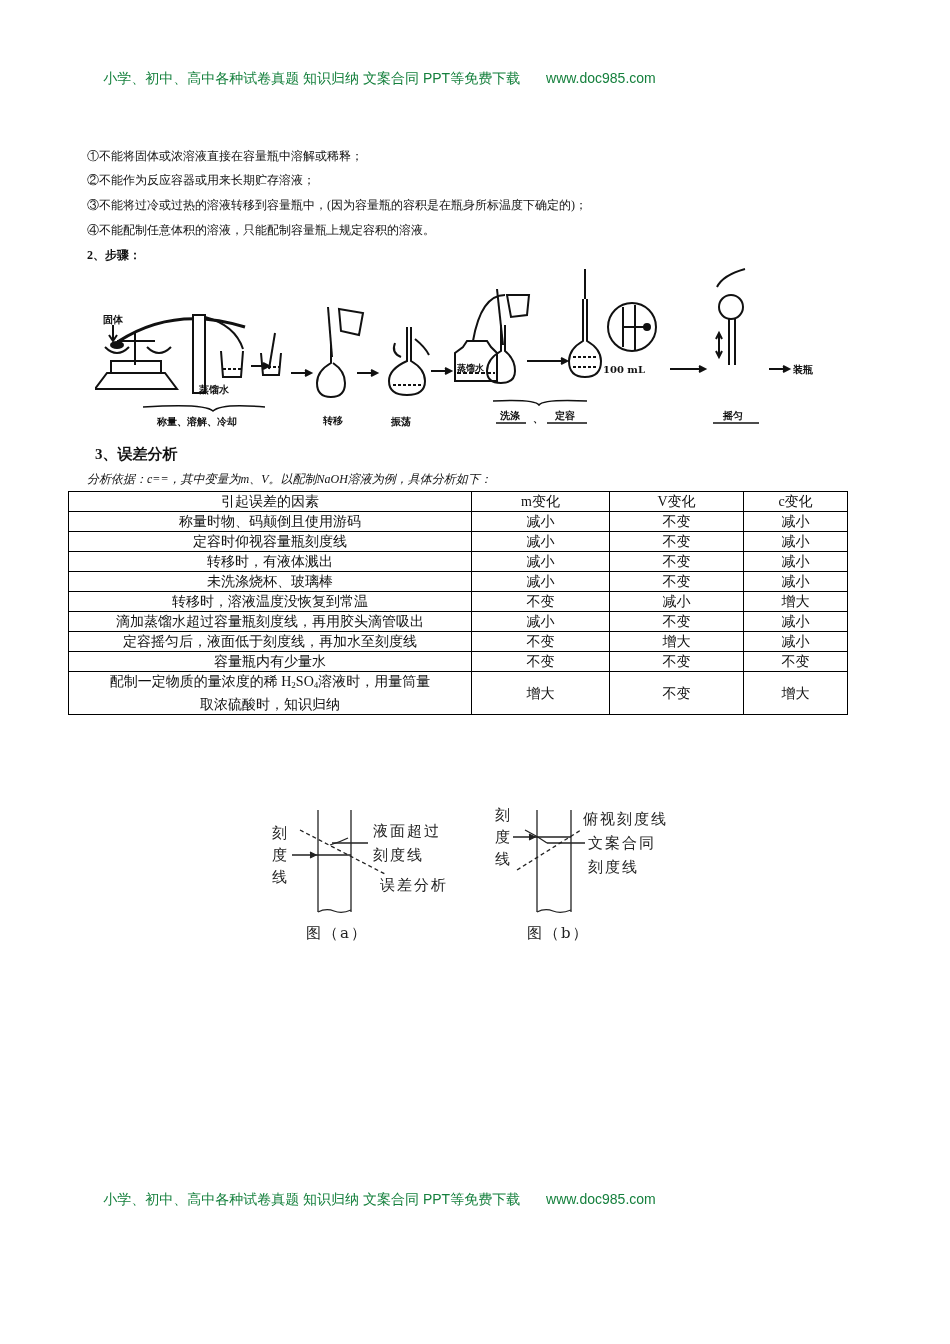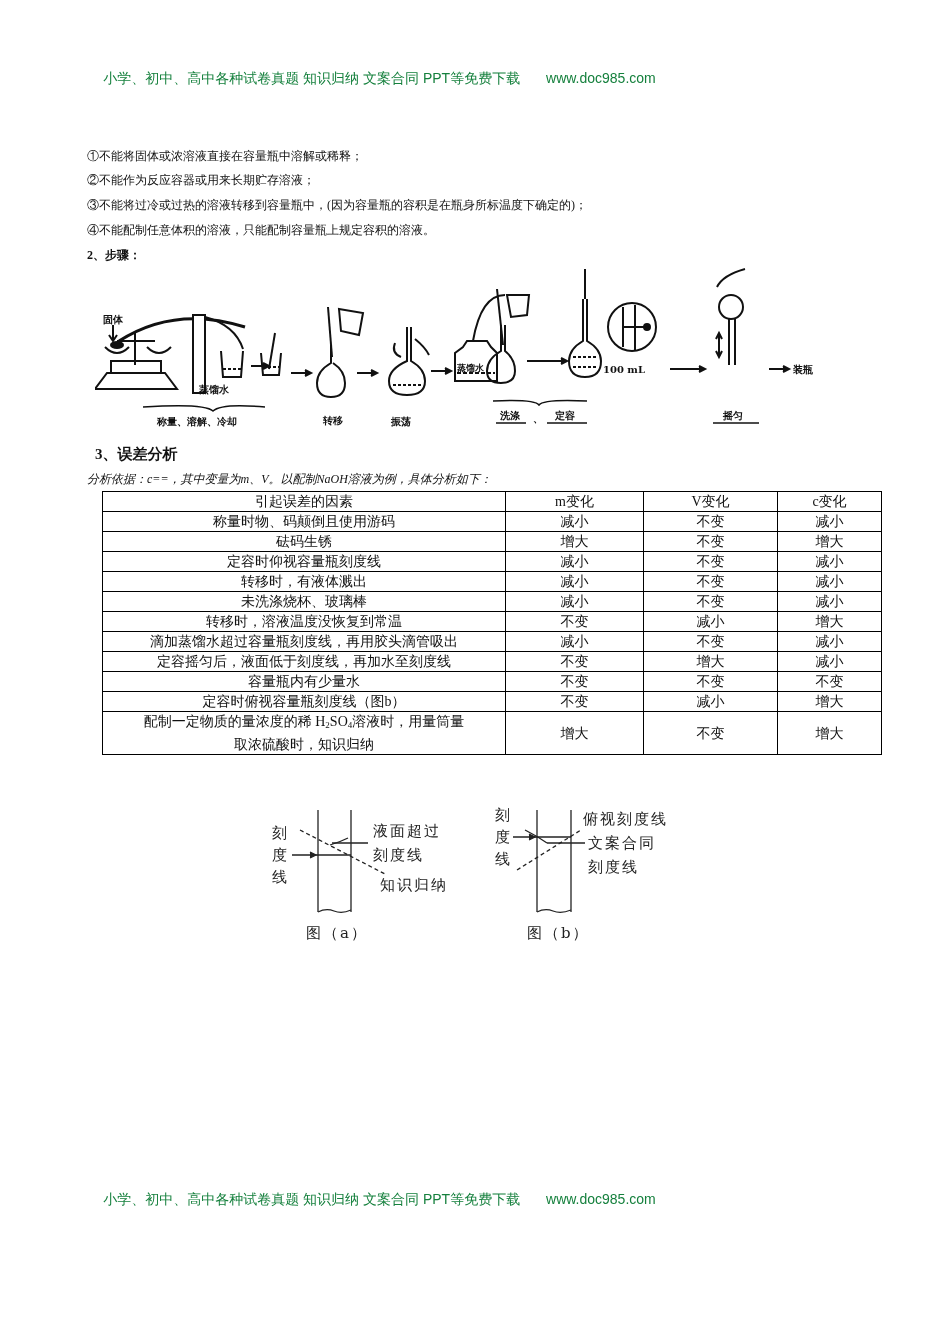--- a/index.html
+++ b/index.html
@@ -4,21 +4,21 @@
 <style>
   html, body { margin:0; padding:0; background:#ffffff; }
   body { width:950px; height:1344px; position:relative; overflow:hidden;
          font-family:"Liberation Serif","DejaVu Serif",serif; color:#111; }
   .hdr { position:absolute; left:0; width:759px; text-align:center;
          font-family:"Liberation Sans","DejaVu Sans",sans-serif; font-size:14px; color:#15803d; }
   .hdr .site { margin-left:22px; }
   .line { position:absolute; left:87px; font-size:12px; line-height:20px; white-space:nowrap; }
   .bold { font-weight:bold; }
   .h3 { font-size:15px; font-weight:bold; }
-  table.err { position:absolute; left:102px; top:491px; border-collapse:collapse;
+  table.err { position:absolute; left:68px; top:491px; border-collapse:collapse;
               font-size:14px;padding-left:34px; }
   table.err td { border:1px solid #000; text-align:center; padding:0; height:19px; line-height:18px; }
   table.err td.c0 { width:402px; }
   table.err td.c1 { width:137px; }
   table.err td.c2 { width:133px; }
   table.err td.c3 { width:103px; }
   table.err tr.tall td { height:38px; line-height:19px; }
   .steps { position:absolute; left:95px; top:265px; width:740px; height:170px; }
   .fig { position:absolute; }
   .figtxt { position:absolute; font-family:"DejaVu Serif",serif; font-size:15px; color:#222; letter-spacing:2px; white-space:nowrap; }
@@ -148,72 +148,60 @@
     <td class="c2">V变化</td>
     <td class="c3">c变化</td>
   </tr>
   <tr>
         <td>称量时物、码颠倒且使用游码</td>
         <td>减小</td>
         <td>不变</td>
         <td>减小</td>
       </tr>
   <tr>
-        <td>砝码生锈</td>
+        <td>定容时仰视容量瓶刻度线</td>
+        <td>减小</td>
+        <td>不变</td>
+        <td>减小</td>
+      </tr>
+  <tr>
+        <td>转移时，有液体溅出</td>
+        <td>减小</td>
+        <td>不变</td>
+        <td>减小</td>
+      </tr>
+  <tr>
+        <td>未洗涤烧杯、玻璃棒</td>
+        <td>减小</td>
+        <td>不变</td>
+        <td>减小</td>
+      </tr>
+  <tr>
+        <td>转移时，溶液温度没恢复到常温</td>
+        <td>不变</td>
+        <td>减小</td>
         <td>增大</td>
+      </tr>
+  <tr>
+        <td>滴加蒸馏水超过容量瓶刻度线，再用胶头滴管吸出</td>
+        <td>减小</td>
+        <td>不变</td>
+        <td>减小</td>
+      </tr>
+  <tr>
+        <td>定容摇匀后，液面低于刻度线，再加水至刻度线</td>
         <td>不变</td>
         <td>增大</td>
-      </tr>
-  <tr>
-        <td>定容时仰视容量瓶刻度线</td>
-        <td>减小</td>
-        <td>不变</td>
-        <td>减小</td>
-      </tr>
-  <tr>
-        <td>转移时，有液体溅出</td>
-        <td>减小</td>
-        <td>不变</td>
-        <td>减小</td>
-      </tr>
-  <tr>
-        <td>未洗涤烧杯、玻璃棒</td>
-        <td>减小</td>
-        <td>不变</td>
-        <td>减小</td>
-      </tr>
-  <tr>
-        <td>转移时，溶液温度没恢复到常温</td>
-        <td>不变</td>
-        <td>减小</td>
-        <td>增大</td>
-      </tr>
-  <tr>
-        <td>滴加蒸馏水超过容量瓶刻度线，再用胶头滴管吸出</td>
-        <td>减小</td>
-        <td>不变</td>
-        <td>减小</td>
-      </tr>
-  <tr>
-        <td>定容摇匀后，液面低于刻度线，再加水至刻度线</td>
-        <td>不变</td>
-        <td>增大</td>
         <td>减小</td>
       </tr>
   <tr>
         <td>容量瓶内有少量水</td>
         <td>不变</td>
         <td>不变</td>
         <td>不变</td>
-      </tr>
-  <tr>
-        <td>定容时俯视容量瓶刻度线（图b）</td>
-        <td>不变</td>
-        <td>减小</td>
-        <td>增大</td>
       </tr>
   <tr class="tall">
     <td>
       <span>配制一定物质的量浓度的稀 H</span><sub>2</sub><span>SO</span><sub>4</sub><span>溶液时，用量筒量</span><br>
       <span>取浓硫酸时，知识归纳</span>
     </td>
     <td>增大</td>
     <td>不变</td>
     <td>增大</td>
   </tr>
@@ -233,21 +221,21 @@
       <line x1="40" y1="30" x2="125" y2="74" stroke-dasharray="4,3"></line>
     </g>
   </svg>
   <div class="figtxt" style="left:12px; top:22px; line-height:22px;">
     <div>刻</div>
     <div>度</div>
     <div>线</div>
   </div>
   <div class="figtxt" style="left:113px; top:22px;">液面超过</div>
   <div class="figtxt" style="left:113px; top:46px;">刻度线</div>
-  <div class="figtxt" style="left:120px; top:76px;">知识归纳</div>
+  <div class="figtxt" style="left:120px; top:76px;">误差分析</div>
   <div class="figtxt" style="left:46px; top:124px;">图（a）</div>
 </div>
 
 <div class="fig" style="left:485px; top:800px; width:210px; height:150px;">
   <svg width="210" height="150" style="position:absolute;left:0;top:0;">
     <g stroke="#222" stroke-width="1.3" fill="none">
       <line x1="52" y1="10" x2="52" y2="112"></line>
       <line x1="86" y1="10" x2="86" y2="112"></line>
       <path d="M52 112 Q60 108 68 111 Q76 114 86 110"></path>
       <line x1="28" y1="37" x2="86" y2="37"></line>

